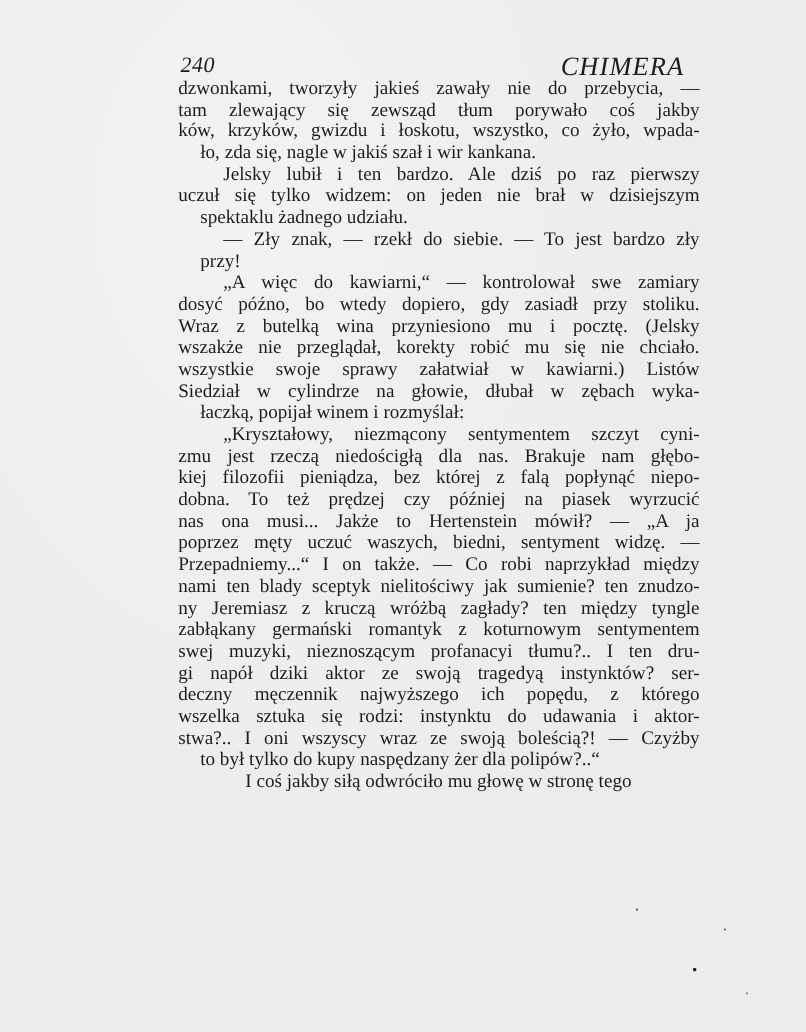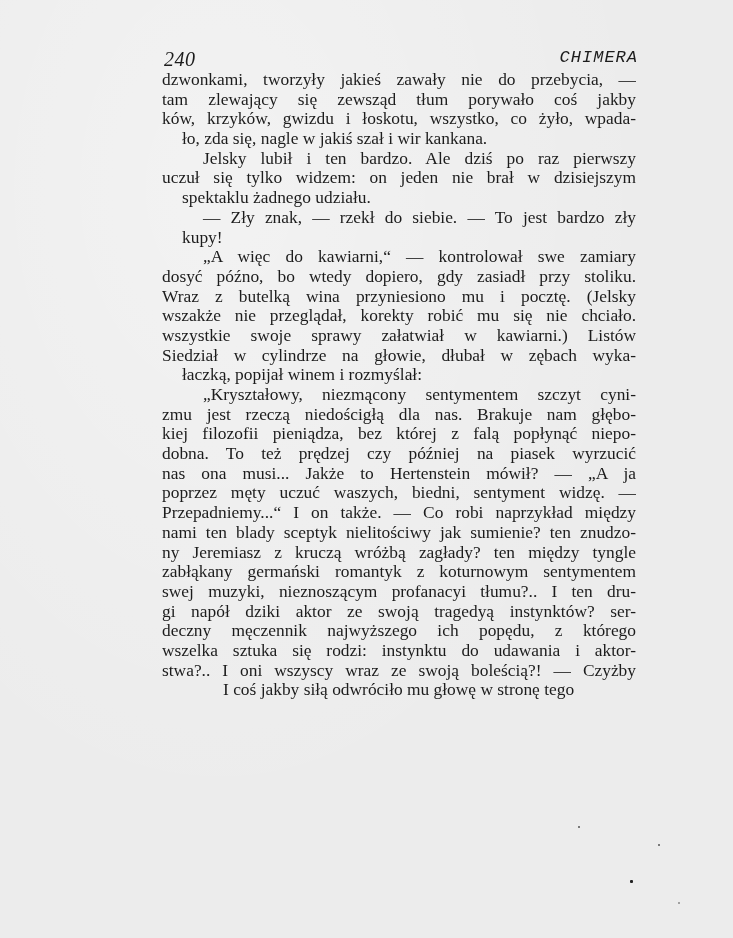--- a/index.html
+++ b/index.html
@@ -20,22 +20,22 @@
     .running-head {
       position: absolute;
       left: 164px; top: 48px; width: 474px; height: 24px;
       font-style: italic;
     }
     .folio {
       position: absolute; left: 0; top: 0;
       font-size: 20px; letter-spacing: 0.5px;
     }
     .journal-title {
-      position: absolute; right: 0; top: 0;
-      font-size: 17px; letter-spacing: 1px; font-family: Liberation Mono, monospace;
+      position: absolute; right: 16px; top: 0;
+      font-size: 24px; letter-spacing: 1px;
     }
     .text-block {
       position: absolute;
       left: 162px; top: 70px; width: 474px;
       font-size: 17.4px;
       line-height: 19.7px;
     }
     .line {
       display: block;
       height: 19.7px;
@@ -64,21 +64,21 @@
         <span class="line">ków, krzyków, gwizdu i łoskotu, wszystko, co żyło, wpada-</span>
         <span class="line last">ło, zda się, nagle w jakiś szał i wir kankana.</span>
       </div>
       <div>
         <span class="line indent">Jelsky lubił i ten bardzo. Ale dziś po raz pierwszy</span>
         <span class="line">uczuł się tylko widzem: on jeden nie brał w dzisiejszym</span>
         <span class="line last">spektaklu żadnego udziału.</span>
       </div>
       <div>
         <span class="line indent">— Zły znak, — rzekł do siebie. — To jest bardzo zły</span>
-        <span class="line last">kupy!</span>
+        <span class="line last">przy!</span>
       </div>
       <div>
         <span class="line indent">„A więc do kawiarni,“ — kontrolował swe zamiary</span>
         <span class="line">dosyć późno, bo wtedy dopiero, gdy zasiadł przy stoliku.</span>
         <span class="line">Wraz z butelką wina przyniesiono mu i pocztę. (Jelsky</span>
         <span class="line">wszakże nie przeglądał, korekty robić mu się nie chciało.</span>
         <span class="line">wszystkie swoje sprawy załatwiał w kawiarni.) Listów</span>
         <span class="line">Siedział w cylindrze na głowie, dłubał w zębach wyka-</span>
         <span class="line last">łaczką, popijał winem i rozmyślał:</span>
       </div>
@@ -91,20 +91,21 @@
         <span class="line">poprzez męty uczuć waszych, biedni, sentyment widzę. —</span>
         <span class="line">Przepadniemy...“ I on także. — Co robi naprzykład między</span>
         <span class="line">nami ten blady sceptyk nielitościwy jak sumienie? ten znudzo-</span>
         <span class="line">ny Jeremiasz z kruczą wróżbą zagłady? ten między tyngle</span>
         <span class="line">zabłąkany germański romantyk z koturnowym sentymentem</span>
         <span class="line">swej muzyki, nieznoszącym profanacyi tłumu?.. I ten dru-</span>
         <span class="line">gi napół dziki aktor ze swoją tragedyą instynktów? ser-</span>
         <span class="line">deczny męczennik najwyższego ich popędu, z którego</span>
         <span class="line">wszelka sztuka się rodzi: instynktu do udawania i aktor-</span>
         <span class="line">stwa?.. I oni wszyscy wraz ze swoją boleścią?! — Czyżby</span>
+        <span class="line last">to był tylko do kupy naspędzany żer dla polipów?..“</span>
       </div>
       <div>
         <span class="line indent last">I coś jakby siłą odwróciło mu głowę w stronę tego</span>
       </div>
     </div>
 
   <span class="speck" style="left:578px; top:826px;"></span>
   <span class="speck" style="left:658px; top:844px;"></span>
   <span class="speck" style="left:630px; top:880px; width:3px; height:3px; background:#222;"></span>
   <span class="speck" style="left:678px; top:902px; background:#888;"></span>

